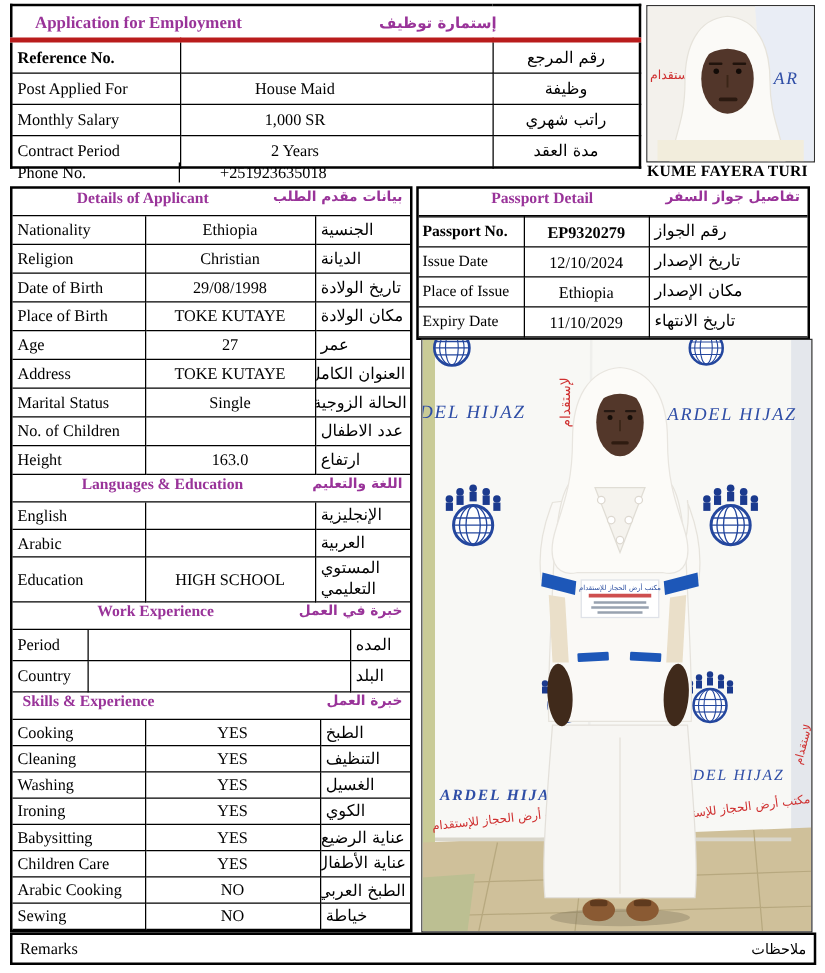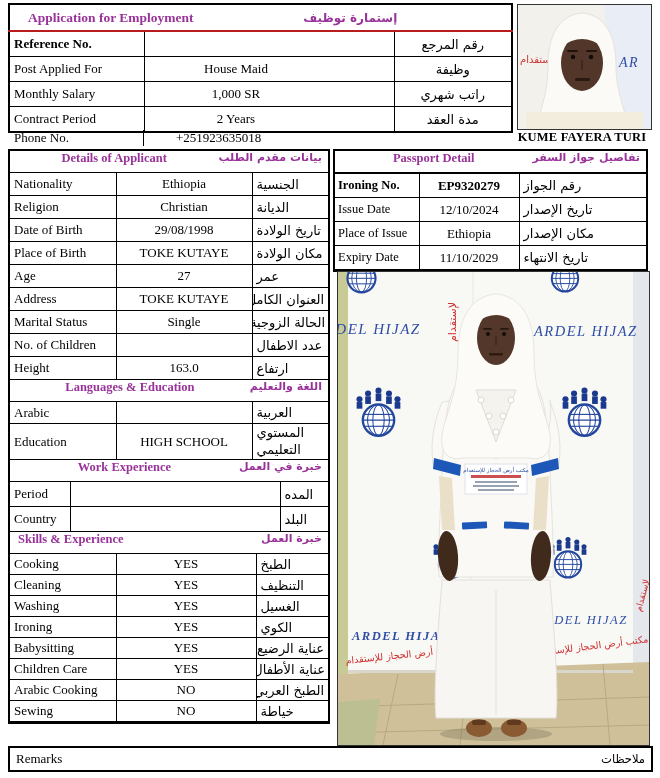--- a/index.html
+++ b/index.html
@@ -9,21 +9,21 @@
   
   table.tbl{border-collapse:collapse;table-layout:fixed;}
   table.tbl td{border:1px solid #000;font-size:13px;padding:0 4px;overflow:hidden;white-space:nowrap;}
   td.lab{text-align:left;padding-left:6px;}
   td.val{text-align:center;}
   td.arc{direction:rtl;text-align:left;font-family:"DejaVu Sans",sans-serif;font-size:11.5px;}
   .b{font-weight:bold;}
   
   .tbl-top{position:absolute;left:8px;top:3px;width:505px;border:2px solid #000;}
   .tbl-top td{height:24px;}
-  .tbl-top .hdr-cell{height:25px;border-bottom:2px solid #b91c1c;}
+  .tbl-top .hdr-cell{height:25px;border-bottom:4px solid #b91c1c;}
   .hdr-top{display:flex;align-items:center;font-size:13.5px;}
   .hdr-top .en{padding-left:14px;}
   .hdr-top .ar{flex:1;text-align:center;font-family:"DejaVu Sans",sans-serif;font-size:12px;}
   .tbl-top td.arc{text-align:center;}
   .tbl-top td.val{padding-right:70px;}
   
   .phone-row{position:absolute;left:8px;top:127px;width:505px;height:21px;display:flex;align-items:center;font-size:13px;}
   .phone-row .p-label{width:135px;padding-left:6px;box-sizing:border-box;}
   .phone-row .p-value{width:250px;box-sizing:border-box;border-left:1px solid #000;padding-left:32px;}
   
@@ -199,20 +199,25 @@
       <span class="en accent">Languages &amp; Education</span>
       <span class="ar accent">اللغة والتعليم</span>
     </div>
     <table class="tbl tbl-lang">
       <colgroup>
           <col style="width:106px">
           <col style="width:136px">
           <col>
         </colgroup>
       <tbody>
+          <tr>
+            <td class="lab">English</td>
+            <td class="val"></td>
+            <td class="arc">الإنجليزية</td>
+          </tr>
       <tr>
             <td class="lab">Arabic</td>
             <td class="val"></td>
             <td class="arc">العربية</td>
           </tr>
       <tr class="tall">
             <td class="lab">Education</td>
             <td class="val">HIGH SCHOOL</td>
             <td class="arc">المستوي التعليمي</td>
           </tr>
@@ -304,21 +309,21 @@
       <span class="ar accent">تفاصيل جواز السفر</span>
     </div>
     <table class="tbl tbl-passport">
       <colgroup>
           <col style="width:84px">
           <col style="width:100px">
           <col>
         </colgroup>
       <tbody>
           <tr>
-            <td class="lab b">Ironing No.</td>
+            <td class="lab b">Passport No.</td>
             <td class="val b">EP9320279</td>
             <td class="arc">رقم الجواز</td>
           </tr>
       <tr>
             <td class="lab">Issue Date</td>
             <td class="val">12/10/2024</td>
             <td class="arc">تاريخ الإصدار</td>
           </tr>
       <tr>
             <td class="lab">Place of Issue</td>

